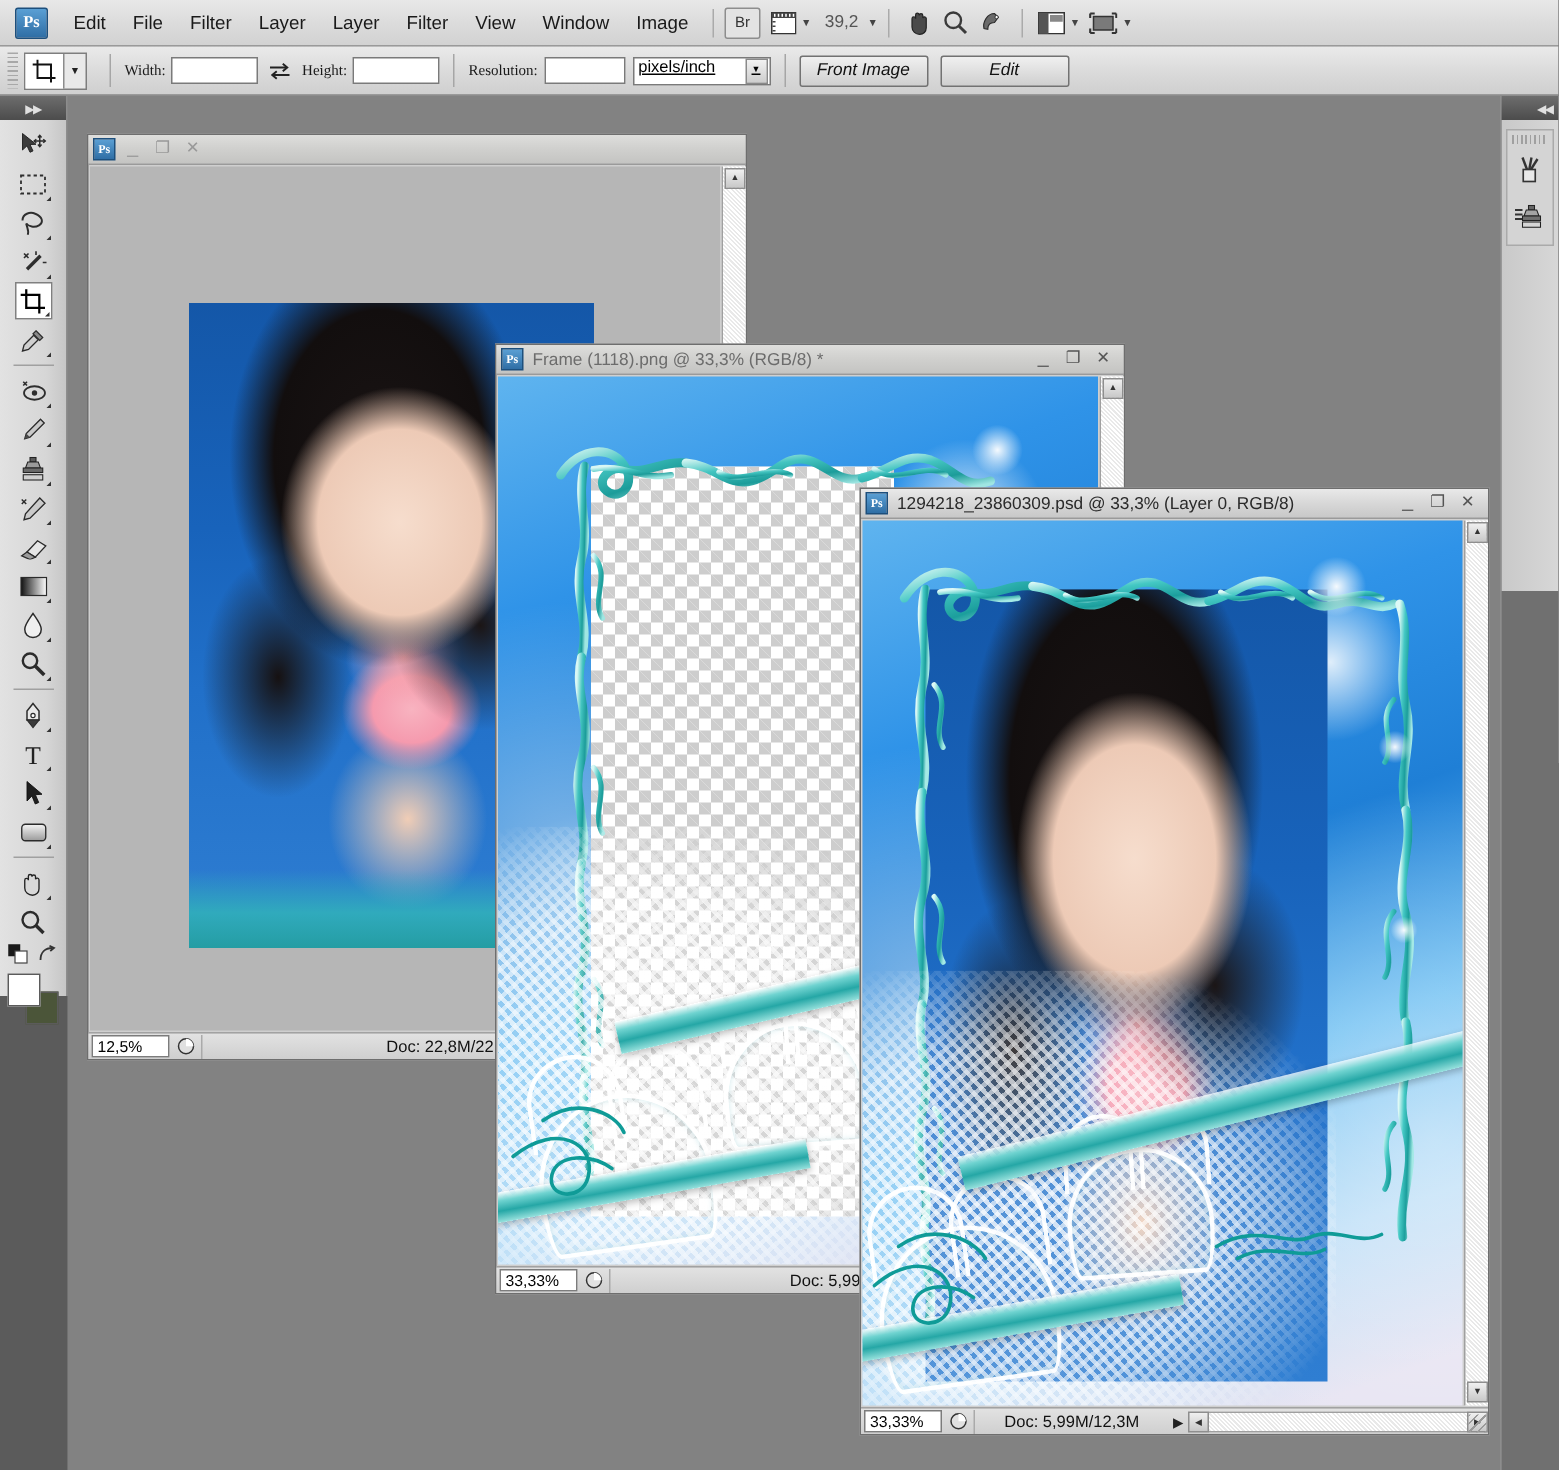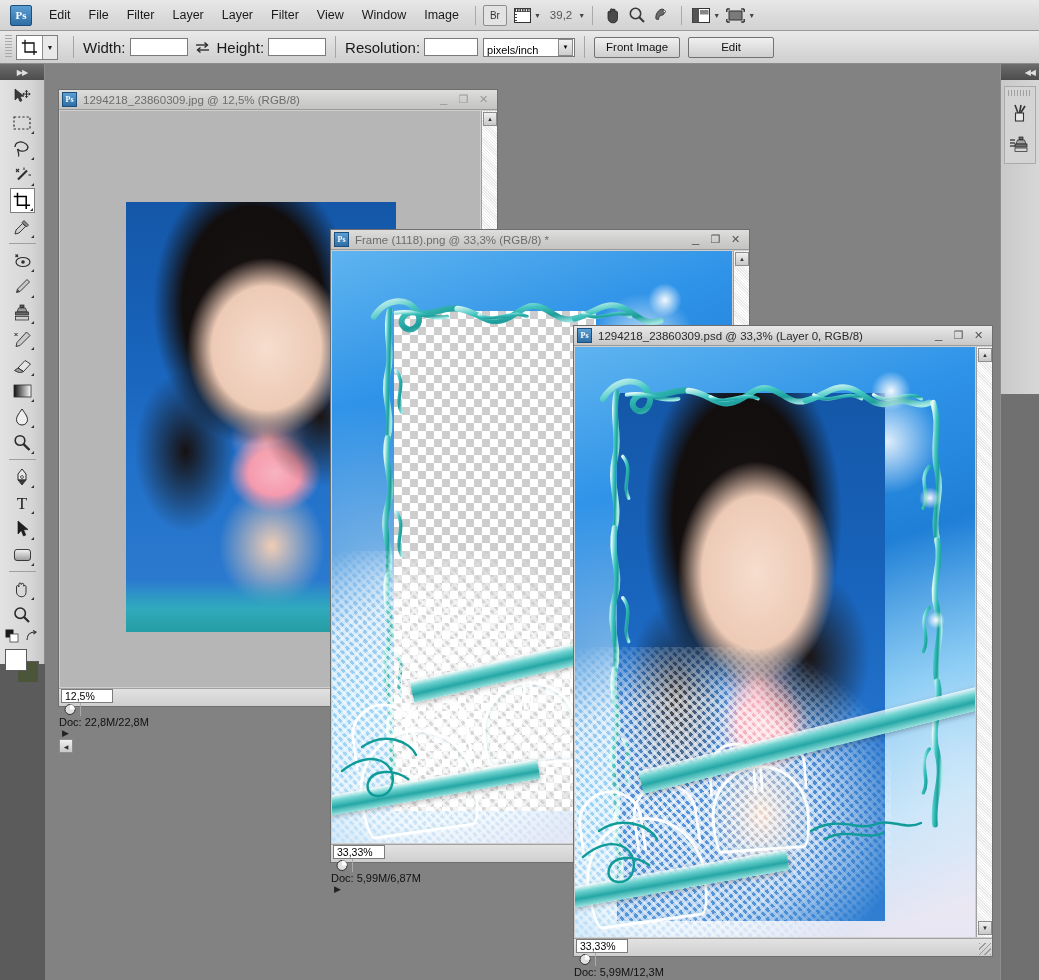--- a/index.html
+++ b/index.html
@@ -63,46 +63,46 @@
   }
   .tool-preset .tp-icon {
     width: 25px; height: 23px; display: flex; align-items: center; justify-content: center;
     background: #fff;
   }
   .tool-preset .tp-arrow {
     width: 15px; height: 23px; display: flex; align-items: center; justify-content: center;
     border-left: 1px solid #8c8c8c; font-size: 7px; color: #222;
   }
   .ob-sep { width: 1px; height: 22px; background: #a6a6a6; margin: 0 9px; }
-  .ob-label { font-size: 15px; color: #1a1a1a; margin-right: 4px; white-space: nowrap; }
+  .ob-label { font-size: 10px; color: #1a1a1a; margin-right: 4px; white-space: nowrap; font-family: Liberation Serif, serif; }
   .ob-input {
     height: 18px; border: 1px solid #7a7a7a; background: #fff;
     font-size: 11px; padding: 0 3px; font-family: "Liberation Sans", sans-serif;
     color: #000;
   }
   .w-in { width: 58px; }
   .h-in { width: 58px; }
   .r-in { width: 54px; }
   .swap-icon { margin: 0 7px; font-size: 12px; color: #222; }
   .ob-select {
     height: 19px; width: 92px; border: 1px solid #7a7a7a; background:#fff;
-    display: flex; align-items: flex-end; justify-content: space-between;
-    font-size: 11px; padding-left: 3px; color:#000; margin-left: 5px;
+    display: flex; align-items: flex-start; justify-content: space-between;
+    font-size: 11px; padding-left: 3px; color:#000; margin-left: 5px; text-decoration: underline;
   }
   .ob-select .sel-arrow {
     width: 15px; height: 17px; margin: 0 1px;
     border: 1px solid #8a8a8a; background: linear-gradient(to bottom,#f2f2f2,#cdcdcd);
     display:flex; align-items:center; justify-content:center; font-size: 6px;
   }
   .ob-button {
     height: 21px; min-width: 86px; padding: 0 0; margin-right: 8px;
     border: 1px solid #727272; border-radius: 2px;
     background: linear-gradient(to bottom,#f0f0f0,#cfcfcf);
     font-size: 11.5px; color: #111;
-    display: flex; align-items: center; justify-content: center;
+    display: flex; align-items: center; justify-content: center; font-style: italic;
   }
 
   
   .toolbar {
     position: absolute; left: 0; top: 64px; width: 45px; height: 916px;
     background: linear-gradient(to right,#e2e2e2 0%,#d6d6d6 70%,#c6c6c6 100%);
     border-right: 1px solid #8d8d8d;
   }
   .tb-header {
     height: 16px; width: 100%;
@@ -206,21 +206,21 @@
   .dt-btns { display: flex; align-items: center; gap: 9px; padding-right: 5px; }
   .dt-btn { font-size: 11px; color: #555; line-height: 1; width: 11px; text-align:center;}
   .dt-min { font-size: 13px; margin-top:-5px; }
   .dt-btn.faded { color: #999; }
 
   .doc-canvas { position: absolute; overflow: hidden; }
   .doc-status {
     position: absolute; left: 0; bottom: 0; height: 18px; width: 100%;
     background: linear-gradient(to bottom,#e2e2e2,#cfcfcf);
     border-top: 1px solid #a2a2a2;
-    display: flex; align-items: flex-start; flex-direction: column;
+    display: flex; align-items: center;
   }
   .st-zoom {
     width: 52px; height: 15px; margin-left: 2px;
     background: #fff; border: 1px solid #7c7c7c;
     font-size: 10.5px; color: #000; display: flex; align-items: center;
     padding-left: 3px;
   }
   .st-sepicon {
     width: 20px; height: 16px; display: flex; align-items: center; justify-content: center;
     border-right: 1px solid #aaa; margin-left: 2px;
@@ -715,21 +715,20 @@
           <rect x="7" y="9" width="12" height="3" fill="#707070" stroke="#222" stroke-width="0.7"></rect>
           <rect x="7" y="13" width="12" height="3.5" fill="#d6d6d6" stroke="#222" stroke-width="0.7"></rect>
         </svg>
       </div>
     </div>
   </div>
 
   <div class="doc-win" style="left:58px; top:89px; width:440px; height:618px;">
     <div class="doc-title inactive">
       <div class="dt-icon">Ps</div>
-      <div class="dt-text muted">1294218_23860309.jpg @ 12,5% (RGB/8)</div>
       <div class="dt-btns">
         <span class="dt-btn dt-min faded">_</span>
         <span class="dt-btn faded">❐</span>
         <span class="dt-btn faded">✕</span>
       </div>
     </div>
 
     <div class="doc-canvas" style="left:1px; top:21px; right:17px; bottom:19px; background:#b6b6b6;">
       <div class="portrait" style="position:absolute; left:66px; top:91px; width:270px; height:430px;">
         <div style="position:absolute;left:0;bottom:0;width:100%;height:12%;

